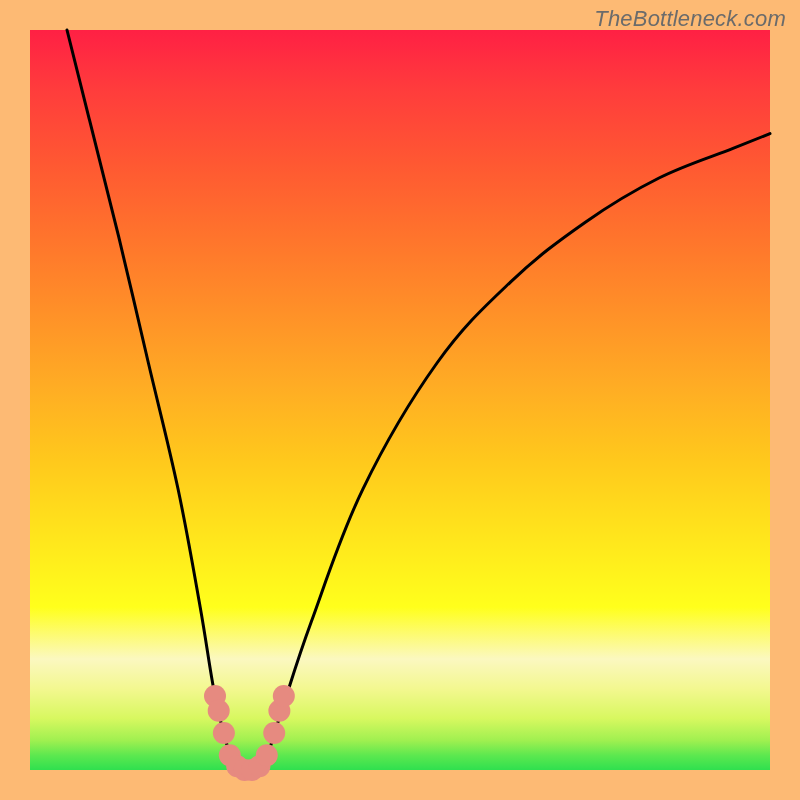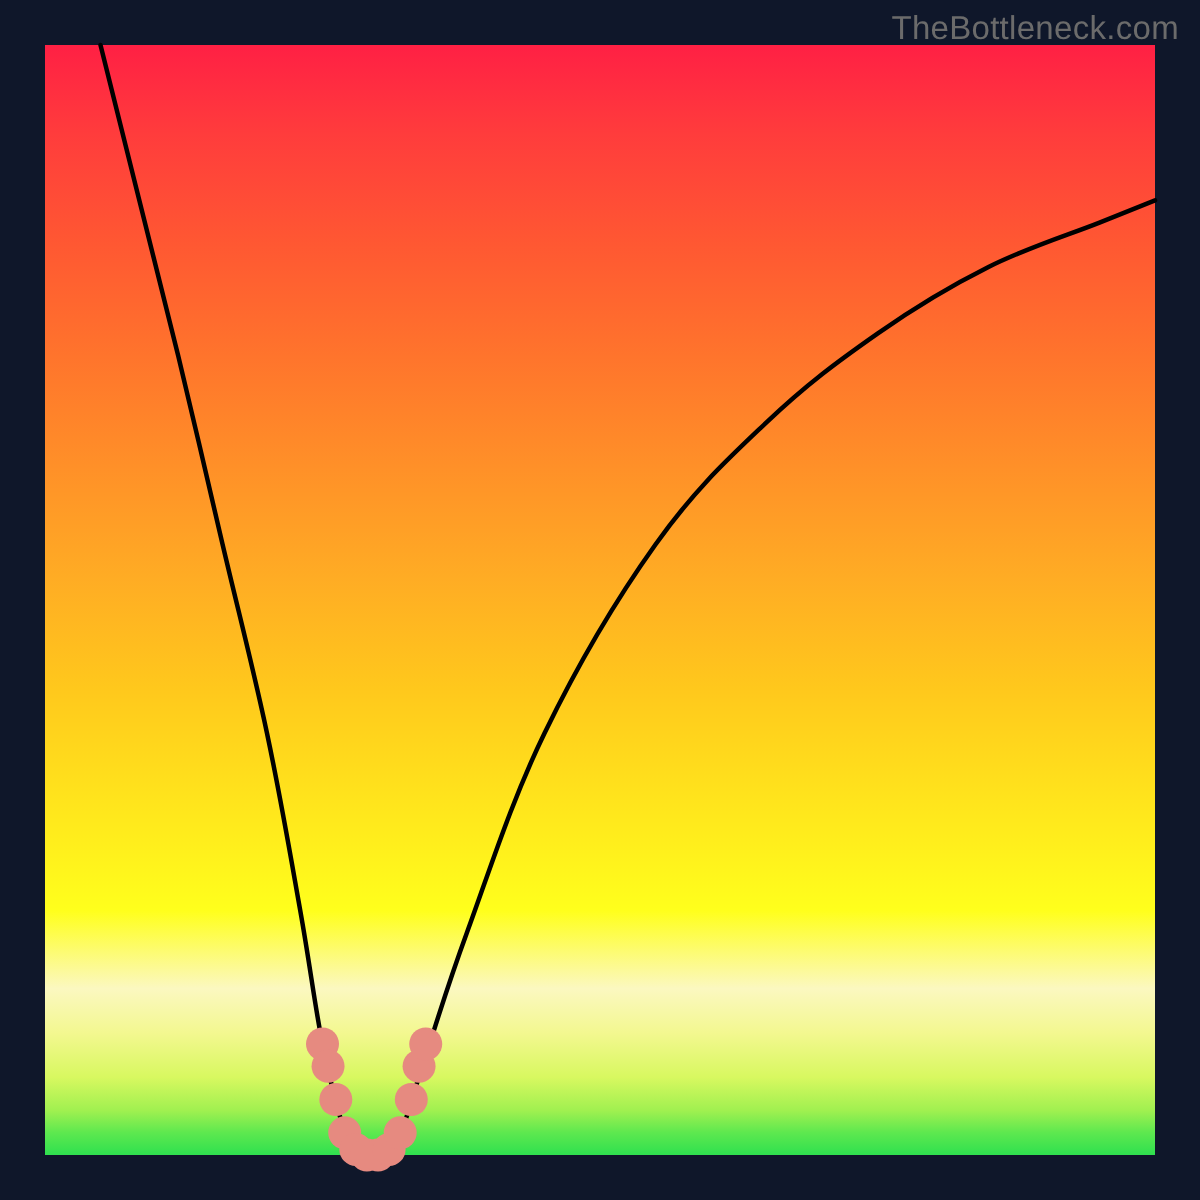--- a/index.html
+++ b/index.html
@@ -10,21 +10,22 @@
     background: #000;
     overflow: hidden;
     font-family: Arial, Helvetica, sans-serif;
   }
   .frame {
     position: absolute;
     left: 0;
     top: 0;
     width: 800px;
     height: 800px;
-    background: #0f172a;
+    background: #fdba74;
+    font-style: italic;
   }
   .plot-area {
     position: absolute;
     left: 30px;
     top: 30px;
     width: 740px;
     height: 740px;
     
     background: linear-gradient(
       to top,

